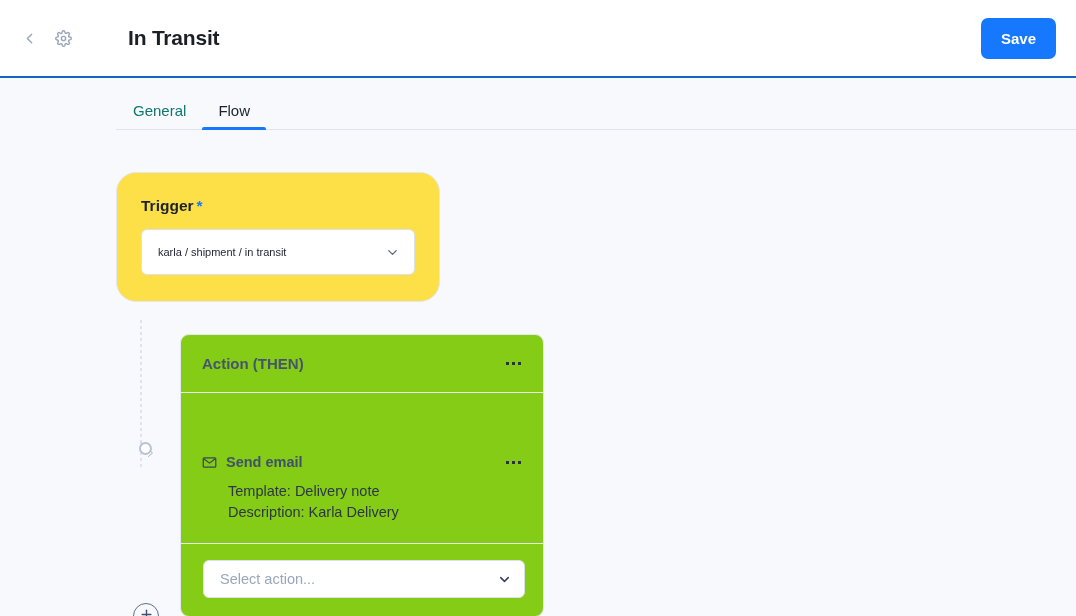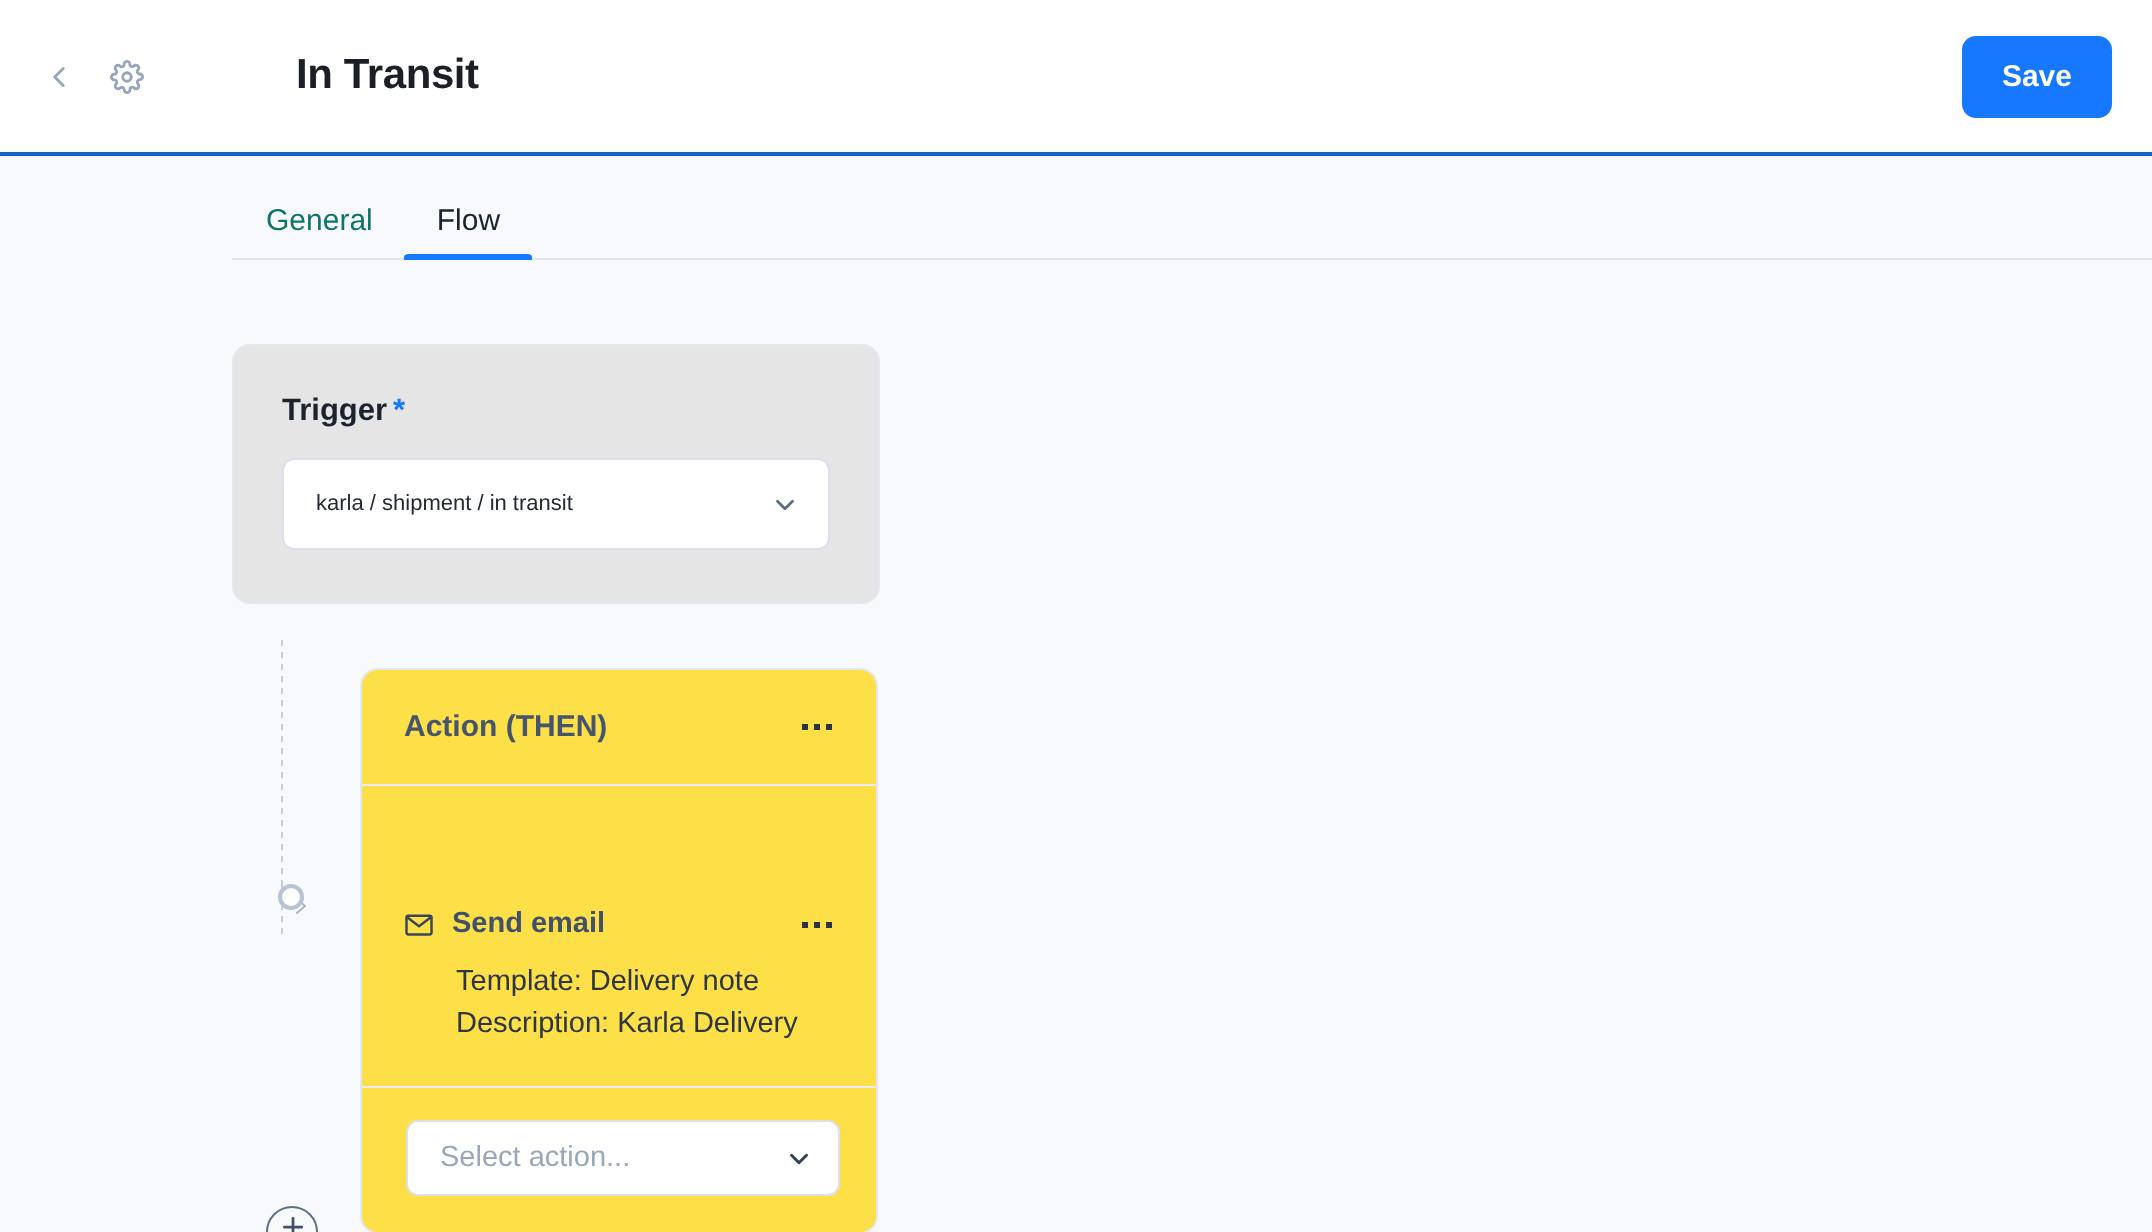--- a/index.html
+++ b/index.html
@@ -40,21 +40,21 @@
     cursor: pointer;
     color: #97a6bd;
     flex: 0 0 auto;
   }
   .hdr-icon-btn svg { display: block; }
   .page-title {
     font-size: 21px;
     font-weight: 700;
     letter-spacing: -0.2px;
     color: #1c1f26;
-    margin-left: 68px;
+    margin-left: 48px;
     flex: 1 1 auto;
     white-space: nowrap;
   }
   .save-button {
     background: #1677ff;
     color: #ffffff;
     border: none;
     border-radius: 7px;
     font-family: inherit;
     font-size: 15px;
@@ -113,23 +113,23 @@
     height: 486px;
     background: #f8f9fd;
   }
 
   
   .trigger-card {
     position: absolute;
     left: 116px;
     top: 42px;
     width: 324px;
-    background: #e5e5e5;
+    background: #fde047;
     border: 1px solid #e3e7f0;
-    border-radius: 9px;
+    border-radius: 20px;
     box-sizing: border-box;
     padding: 24px 24px 26px 24px;
   }
   .field-label {
     font-size: 15.5px;
     font-weight: 700;
     color: #1c222e;
     margin-bottom: 14px;
   }
   .req-star {
@@ -163,22 +163,22 @@
     align-items: center;
     color: #33405a;
   }
   .chev.light { color: #5d6b83; }
 
   
   .action-card {
     position: absolute;
     left: 180px;
     top: 204px;
-    width: 259px;
-    background: #fde047;
+    width: 364px;
+    background: #84cc16;
     border: 1px solid #e3e7f0;
     border-radius: 9px;
     box-sizing: border-box;
   }
   .action-head {
     height: 58px;
     display: flex;
     align-items: center;
     padding: 0 18px 0 21px;
     border-bottom: 1px solid #e9ecf3;

